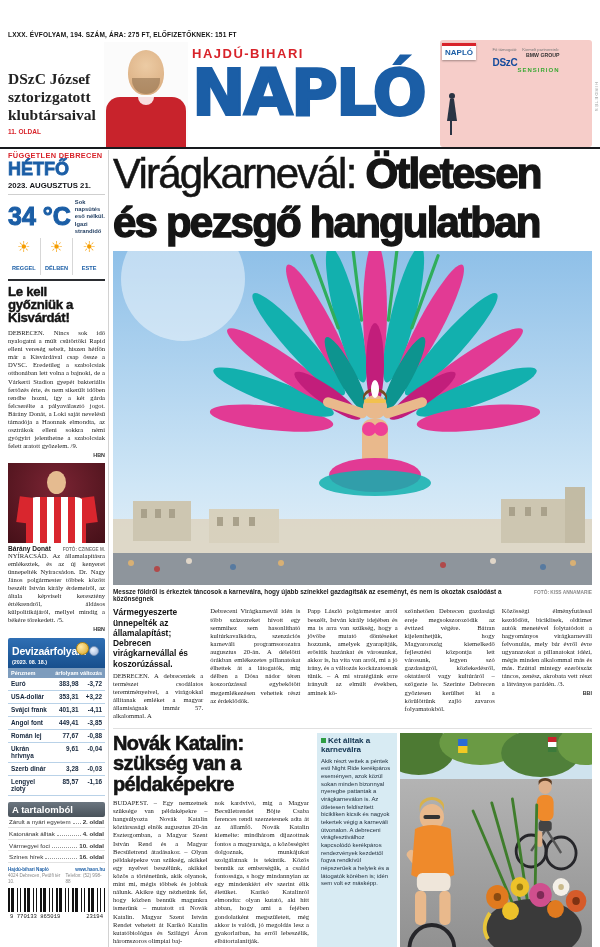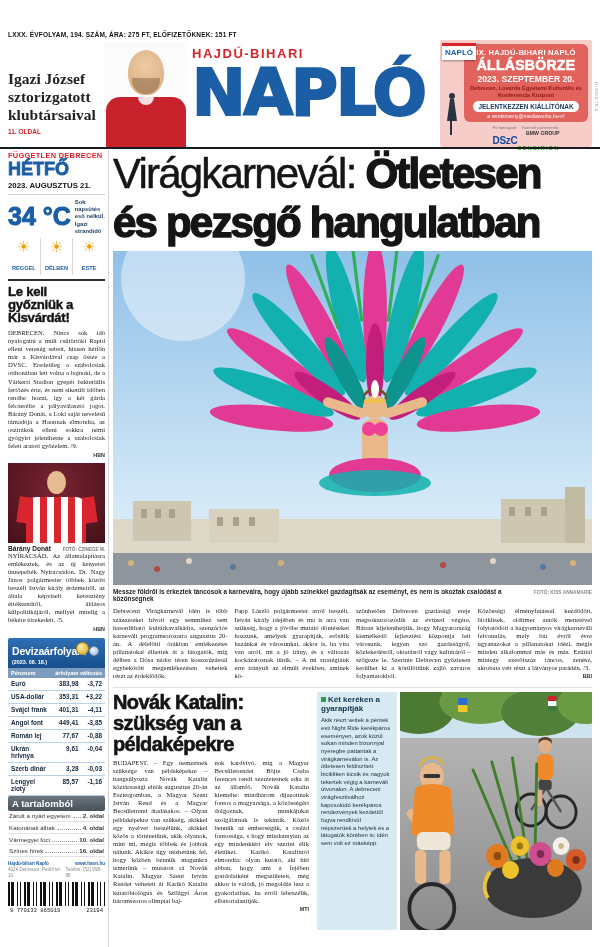--- a/index.html
+++ b/index.html
@@ -90,21 +90,21 @@
   .fx-title{font-size:10.5px;font-weight:800;letter-spacing:-.2px}
   .fx-date{font-size:5.4px;font-weight:700;display:block}
   .fx-coin{position:absolute;border-radius:50%;background:radial-gradient(circle at 35% 35%,#ffe9a8,#d9a520);border:1px solid #b8860b}
   .fx-coin.c1{width:13px;height:13px;right:16px;top:4px}
   .fx-coin.c2{width:10px;height:10px;right:6px;top:8px;background:radial-gradient(circle at 35% 35%,#eef4ff,#9fb6d8);border-color:#7d96bb}
   .fx-thead{display:flex;background:#7d9cbd;color:#fff;font-size:5.6px;font-weight:700;padding:2px 3px}
   .fx-row{display:flex;font-size:6.4px;font-weight:800;padding:2.5px 3px;border-bottom:1px solid #b9d2e8;color:#15263c}
   .fx-c1{flex:1.3;text-align:left}.fx-c2{flex:1;text-align:right}.fx-c3{flex:.8;text-align:right}
 
   
-  .toc{}
+  .toc{margin-top:6px}
   .toc-head{background:linear-gradient(180deg,#6b7680,#49525a);color:#fff;font-size:9.5px;font-weight:800;padding:2px 4px;border-radius:2px}
   .toc-item{display:flex;align-items:baseline;font-size:6.2px;padding:1.8px 1px;border-bottom:1px solid #e2e2e2;color:#333}
   .toc-dots{flex:1;border-bottom:1px dotted #999;margin:0 2px}
   .toc-page{font-weight:700}
 
   .imprint{display:flex;justify-content:space-between;margin-top:4px;font-size:4.6px;line-height:1.3;color:#888}
   .imp-name{color:#1b5ea6;font-weight:800}
   .imp-web{color:#1b5ea6;font-weight:800;text-align:right;display:block}
   .barcode{margin-top:3px;height:24px;
     background:repeating-linear-gradient(90deg,#111 0 2px,#fff 2px 3px,#111 3px 6px,#fff 6px 9px,#111 9px 10px,#fff 10px 12px,#111 12px 13px,#fff 13px 16px)}
@@ -140,21 +140,21 @@
   .bikephoto svg{width:100%;height:100%}
 </style>
 </head>
 <body>
 
 <div class="page">
 
   <div class="topbar">LXXX. ÉVFOLYAM, 194. SZÁM, ÁRA: 275 FT, ELŐFIZETŐKNEK: 151 FT</div>
 
   <div class="teaser">
-    <div class="teaser-title">Igazi József sztorizgatott klubtársaival</div>
+    <div class="teaser-title">DSzC József sztorizgatott klubtársaival</div>
     <div class="teaser-page">11. OLDAL</div>
   </div>
 
   <div class="header-photo">
     <span class="hp-head"></span>
     <span class="hp-beard"></span>
     <span class="hp-jersey"></span>
     <span class="hp-collar"></span>
   </div>
 
@@ -162,28 +162,20 @@
     <div class="kicker">HAJDÚ-BIHARI</div>
     <div class="napl">NAPLÓ</div>
   </div>
 
   <aside class="ad">
     <div class="ad-badge">NAPLÓ</div>
     <div class="ad-person">
       <span class="ph"></span>
         <span class="pb"></span>
         <span class="pl"></span>
-    </div>
-    <div class="ad-panel">
-      <div class="ad-l1">IX. HAJDÚ-BIHARI NAPLÓ</div>
-      <div class="ad-l2">ÁLLÁSBÖRZE</div>
-      <div class="ad-l3">2023. SZEPTEMBER 20.</div>
-      <div class="ad-l4">Debrecen, Lovarda Egyetemi Kulturális és Konferencia Központ</div>
-      <span class="ad-btn">JELENTKEZZEN KIÁLLÍTÓNAK</span>
-      <div class="ad-email">a rendezveny@mediaworks.hu-n!</div>
     </div>
     <div class="ad-logos">
       <div>
         <span class="ad-lbl">Fő támogató:</span>
         <span class="ad-dszc">DSzC</span>
       </div>
       <div style="text-align:right">
         <span class="ad-lbl">Kiemelt partnereink:</span>
         <span class="ad-bmw">BMW GROUP</span>
         <span class="ad-sens">SENSIRION</span>
@@ -427,20 +419,24 @@
       </g>
     </svg>
 
     <div class="caption-row">
       <span class="caption">Messze földről is érkeztek táncosok a karneválra, hogy újabb színekkel gazdagítsák az eseményt, és nem is okoztak csalódást a közönségnek</span>
       <span class="credit">FOTÓ: KISS ANNAMARIE</span>
     </div>
 
     <div class="strip">
       <div class="col">
+        <p class="lead">Vármegyeszerte ünnepelték az államalapítást; Debrecen virágkarnevállal és koszorúzással.</p>
+        <p class="body-serif">DEBRECEN. A debreceniek a természet csodálatos teremtményeivel, a virágokkal állítanak emléket a magyar államiságnak immár 57. alkalommal. A</p>
+      </div>
+      <div class="col">
           <p class="body-serif">Debreceni Virágkarnevál idén is több százezreket hívott egy semmihez sem hasonlítható kultúrkavalkádra, szenzációs karneváli programsorozatra augusztus 20-án. A délelőtti órákban emlékezetes pillanatokat élhettek át a látogatók, míg délben a Dósa nádor téren koszorúzással egybekötött megemlékezésen vehettek részt az érdeklődők.</p>
         </div>
       <div class="col">
           <p class="body-serif">Papp László polgármester arról beszélt, István király idejében és ma is arra van szükség, hogy a jövőbe mutató döntéseket hozzunk, amelyek gyarapítják, erősítik hazánkat és városunkat, akkor is, ha vita van arról, mi a jó irány, és a változás kockázatosnak tűnik. – A mi stratégiánk erre irányult az elmúlt években, aminek kö-</p>
         </div>
       <div class="col">
           <p class="body-serif">szönhetően Debrecen gazdasági ereje megsokszorozódik az évtized végére. Bátran kijelenthetjük, hogy Magyarország kiemelkedő fejlesztési központja lett városunk, legyen szó gazdaságról, közlekedésről, oktatásról vagy kultúráról – szögezte le. Szerinte Debrecen győztesen kerülhet ki a körülöttünk zajló zavaros folyamatokból.</p>
         </div>
       <div class="col">
         <p class="body-serif">Közösségi élményfutással kezdődött, biciklisek, oldtimer autók menetével folytatódott a hagyományos virágkarneváli felvonulás, mely bár évről évre ugyanazokat a pillanatokat idézi, mégis minden alkalommal más és más. Ezúttal mintegy ezerötszáz táncos, zenész, akrobata vett részt a látványos parádén. /3.</p>
@@ -456,21 +452,21 @@
               <p class="body-serif">BUDAPEST. – Egy nemzetnek szüksége van példaképekre – hangsúlyozta Novák Katalin köztársasági elnök augusztus 20-án Esztergomban, a Magyar Szent István Rend és a Magyar Becsületrend átadásakor. – Olyan példaképekre van szükség, akikkel egy nyelvet beszélünk, akikkel közös a történetünk, akik olyanok, mint mi, mégis többek és jobbak nálunk. Akikre úgy nézhetünk fel, hogy közben bennük magunkra ismerünk – mutatott rá Novák Katalin. Magyar Szent István Rendet vehetett át Karikó Katalin kutatóbiológus és Szilágyi Áron háromszoros olimpiai baj-</p>
             </div>
           <div class="col">
             <p class="body-serif">nok kardvívó, míg a Magyar Becsületrendet Böjte Csaba ferences rendi szerzetesnek adta át az államfő. Novák Katalin kiemelte: mindhárom díjazottnak fontos a magyarsága, a közösségért dolgoznak, munkájukat szolgálatnak is tekintik. Közös bennük az emberségük, a család fontossága, s hogy mindannyian az egy mindenkiért elv szerint élik életüket. Karikó Katalinról elmondta: olyan kutató, aki hitt abban, hogy ami a fejében gondolatként megszületett, még akkor is valódi, jó megoldás lesz a gyakorlatban, ha erről lebeszélik, elbátortalanítják.</p>
             <span class="sig">MTI</span>
           </div>
         </div>
       </article>
 
       <aside class="bikebox">
-        <div class="bb-title"><span class="bb-bullet"></span><span>Két keréken a gyarapítják</span></div>
+        <div class="bb-title"><span class="bb-bullet"></span><span>Két álltak a karneválra</span></div>
         <p class="bb-body">Akik részt vettek a péntek esti Night Ride kerékpáros eseményen, azok közül sokan minden bizonnyal nyeregbe pattantak a virágkarneválon is. Az ötletesen feldíszített bicikliken kicsik és nagyok tekertek végig a karneváli útvonalon. A debreceni virágfesztiválhoz kapcsolódó kerékpáros rendezvények kezdettől fogva rendkívül népszerűek a helyiek és a látogatók körében is; idén sem volt ez másképp.</p>
 
       </aside>
 
       <div class="bikephoto">
         <svg viewBox="0 0 205 238" preserveAspectRatio="none">
           <defs>
             <linearGradient id="road" x1="0" y1="0" x2="0" y2="1">
               <stop offset="0" stop-color="#bdbdbd"></stop>
                 <stop offset="1" stop-color="#8c8c8c"></stop>

